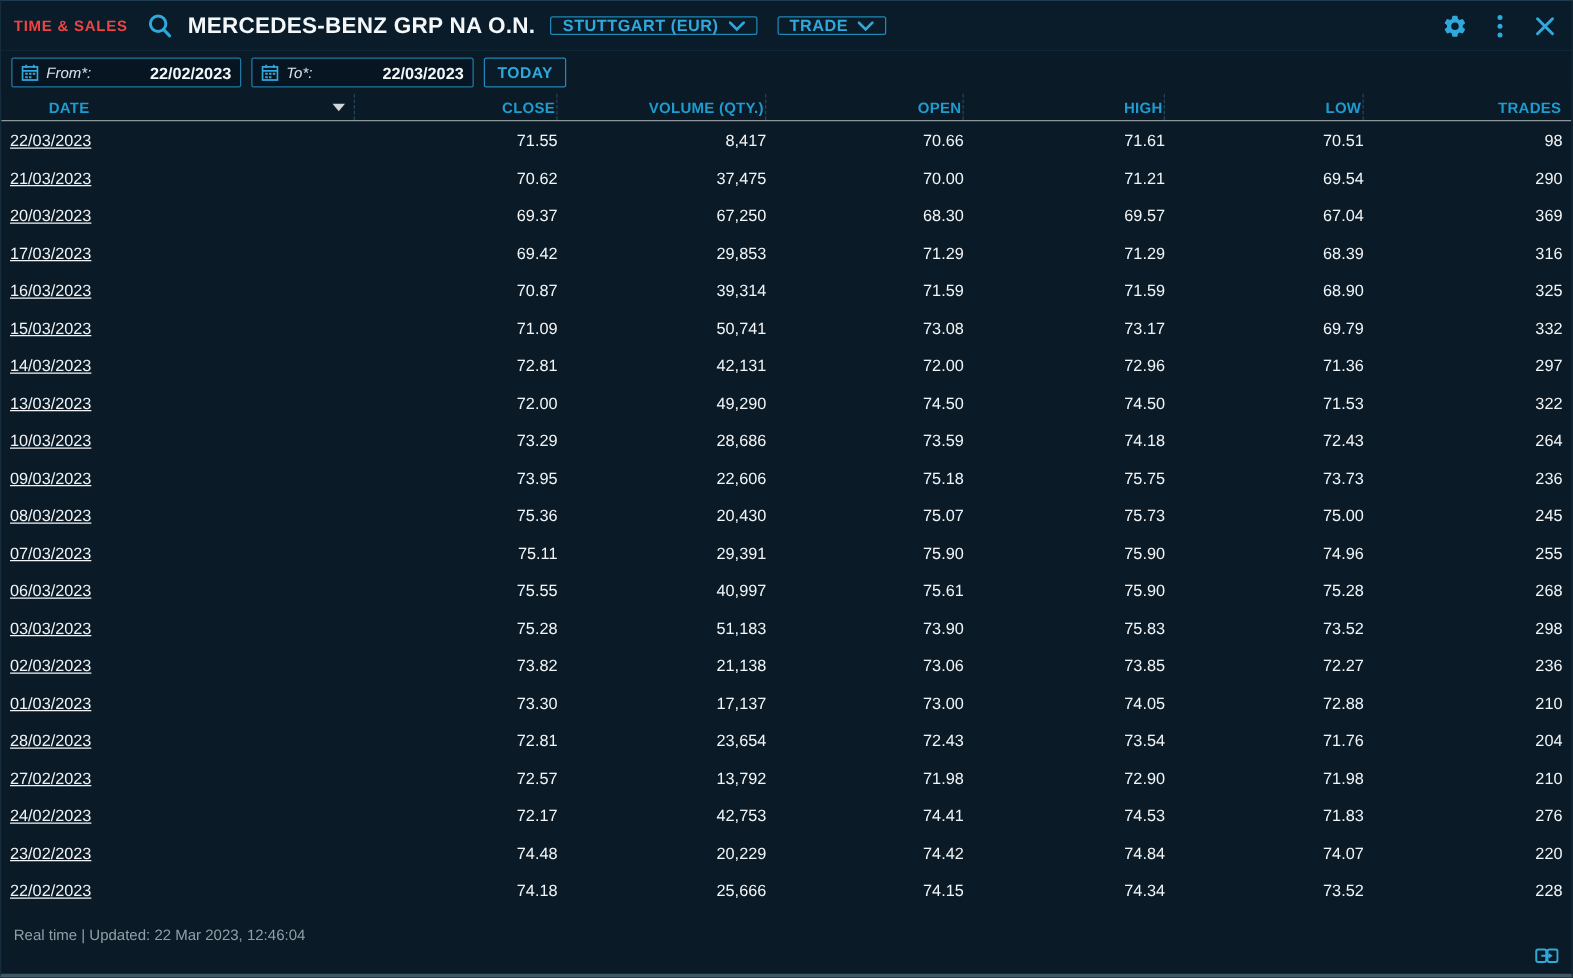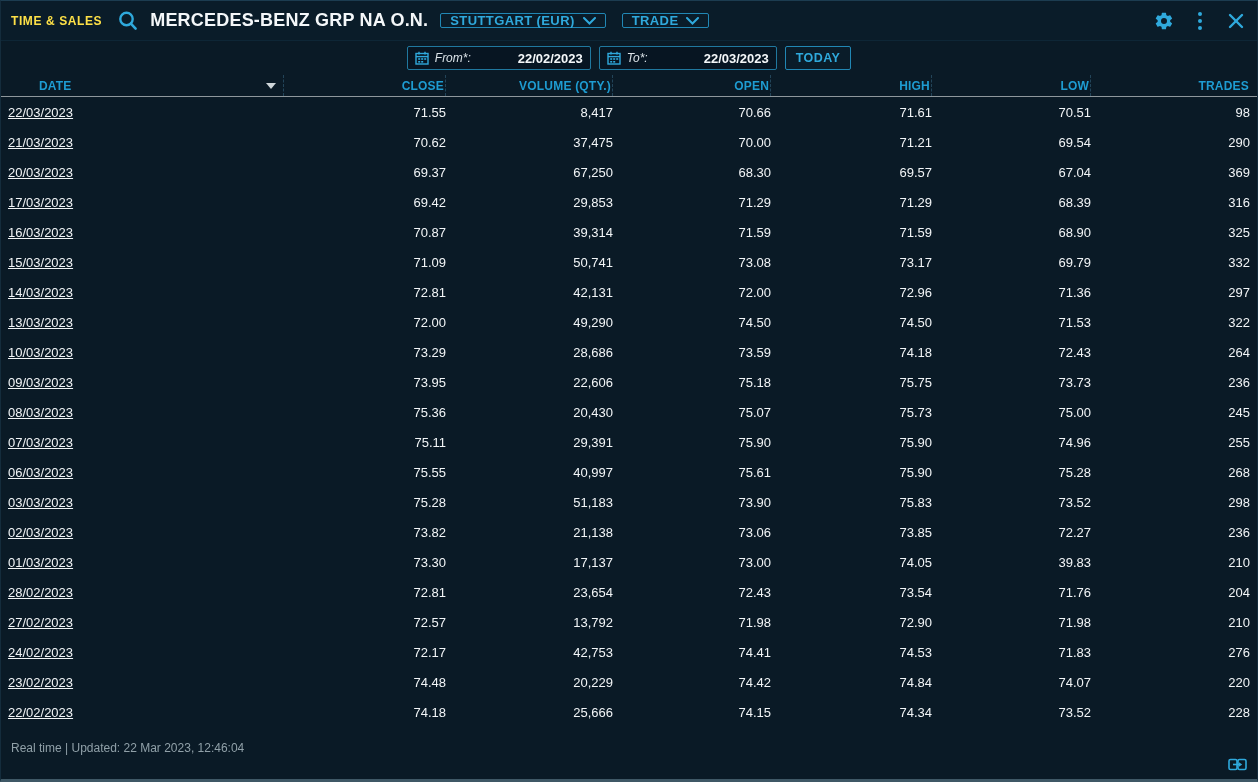--- a/index.html
+++ b/index.html
@@ -19,21 +19,21 @@
 
   
   .topbar {
     height:40px; flex:0 0 40px;
     display:flex; align-items:center;
     padding:0 10px;
     background:#0a1c29;
     border-bottom:1px solid #0e2636;
   }
   .app-title {
-    font-size:12px; letter-spacing:.6px; color:#fde047;
+    font-size:12px; letter-spacing:.6px; color:#ef4444;
     font-weight:bold; white-space:nowrap;
   }
   .search-btn { margin:0 10px 0 14px; display:flex; align-items:center; cursor:pointer; }
   .instrument { font-size:18px; font-weight:bold; color:#f4f7f9; letter-spacing:.2px; white-space:nowrap; }
   .dropdown {
     margin-left:12px;
     display:flex; align-items:center; gap:8px;
     border:1px solid #2187b4; border-radius:2px;
     color:#2fa9dc; font-size:13px; font-weight:bold; letter-spacing:.4px;
     padding:3px 9px; height:15px; cursor:pointer; background:#0a1c29;
@@ -41,21 +41,21 @@
   }
   .dropdown + .dropdown { margin-left:16px; }
   .topbar-spacer { flex:1; }
   .topbar-icons { display:flex; align-items:center; gap:14px; }
   .icon-btn { display:flex; align-items:center; justify-content:center; cursor:pointer; width:22px; height:22px; }
 
   
   .filterbar {
     height:34px; flex:0 0 34px;
     display:flex; align-items:center; gap:8px;
-    padding:0 8px; background:#0a1a26;justify-content:center;
+    padding:0 8px; background:#0a1a26;
   }
   .date-field {
     display:flex; align-items:center; gap:6px;
     border:1px solid #20789f; border-radius:2px;
     background:#071522; height:24px; padding:0 7px;
   }
   .date-field.from { width:184px; }
   .date-field.to   { width:178px; }
   .date-field .lbl { font-style:italic; font-size:12px; color:#dbe3e8; white-space:nowrap; }
   .date-field .val {
@@ -369,21 +369,21 @@
         <div class="tcell">73.85</div>
         <div class="tcell">72.27</div>
         <div class="tcell">236</div>
       </div>
       <div class="trow grid-cols">
         <a class="tcell date">01/03/2023</a>
         <div class="tcell">73.30</div>
         <div class="tcell">17,137</div>
         <div class="tcell">73.00</div>
         <div class="tcell">74.05</div>
-        <div class="tcell">39.83</div>
+        <div class="tcell">72.88</div>
         <div class="tcell">210</div>
       </div>
       <div class="trow grid-cols">
         <a class="tcell date">28/02/2023</a>
         <div class="tcell">72.81</div>
         <div class="tcell">23,654</div>
         <div class="tcell">72.43</div>
         <div class="tcell">73.54</div>
         <div class="tcell">71.76</div>
         <div class="tcell">204</div>

